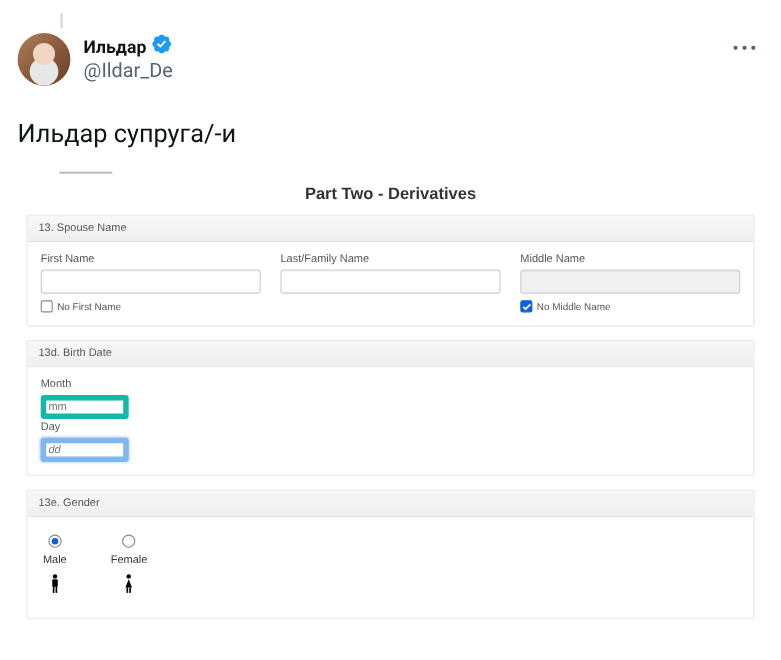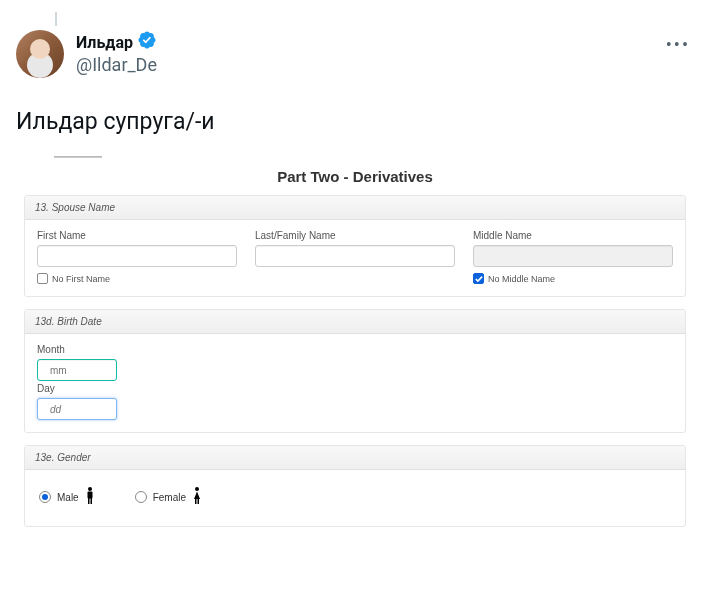--- a/index.html
+++ b/index.html
@@ -109,21 +109,20 @@
       margin-bottom: 12px;
       background: #fff;
     }
     .card-header {
       background: linear-gradient(#f8f8f8, #efefef);
       border-bottom: 1px solid #e0e0e0;
       font-size: 10px;
       color: #555;
       padding: 6px 10px;
       border-radius: 3px 3px 0 0;
-      font-style: italic;
     }
     .card-body {
       padding: 10px 12px 12px 12px;
     }
     .row3 {
       display: flex;
       gap: 18px;
     }
     .row3 > div { flex: 1; }
     .field-label {
@@ -170,44 +169,45 @@
     .check svg { display: none; }
     .date-row {
       display: flex;
       gap: 2px;
       flex-direction: column;
     }
     .date-row .f { width: 90px; }
     .date-row .input-narrow {
       width: 80px;
       height: 22px;
-      border: 1px solid #14b8a6;
+      border: 5px solid #14b8a6;
       border-radius: 3px;
       box-shadow: inset 0 1px 1px rgba(0,0,0,0.05);
-      padding: 0 12px;
+      padding: 0 2px;
       font-size: 10px;
       color: #aaa;
     }
     .date-row .active {
       border-color: #7fb7f0;
       box-shadow: 0 0 3px rgba(100,160,230,0.6);
       font-style: italic;
     }
     .gender-row {
       display: flex;
       gap: 40px;
       align-items: center;
       padding: 6px 2px;
     }
     .gender-opt {
       display: flex;
       align-items: center;
       gap: 6px;
       font-size: 10px;
       color: #333;
+      flex-direction: column;
     }
     .radio {
       width: 12px;
       height: 12px;
       border: 1px solid #888;
       border-radius: 50%;
       display: inline-flex;
       align-items: center;
       justify-content: center;
     }

